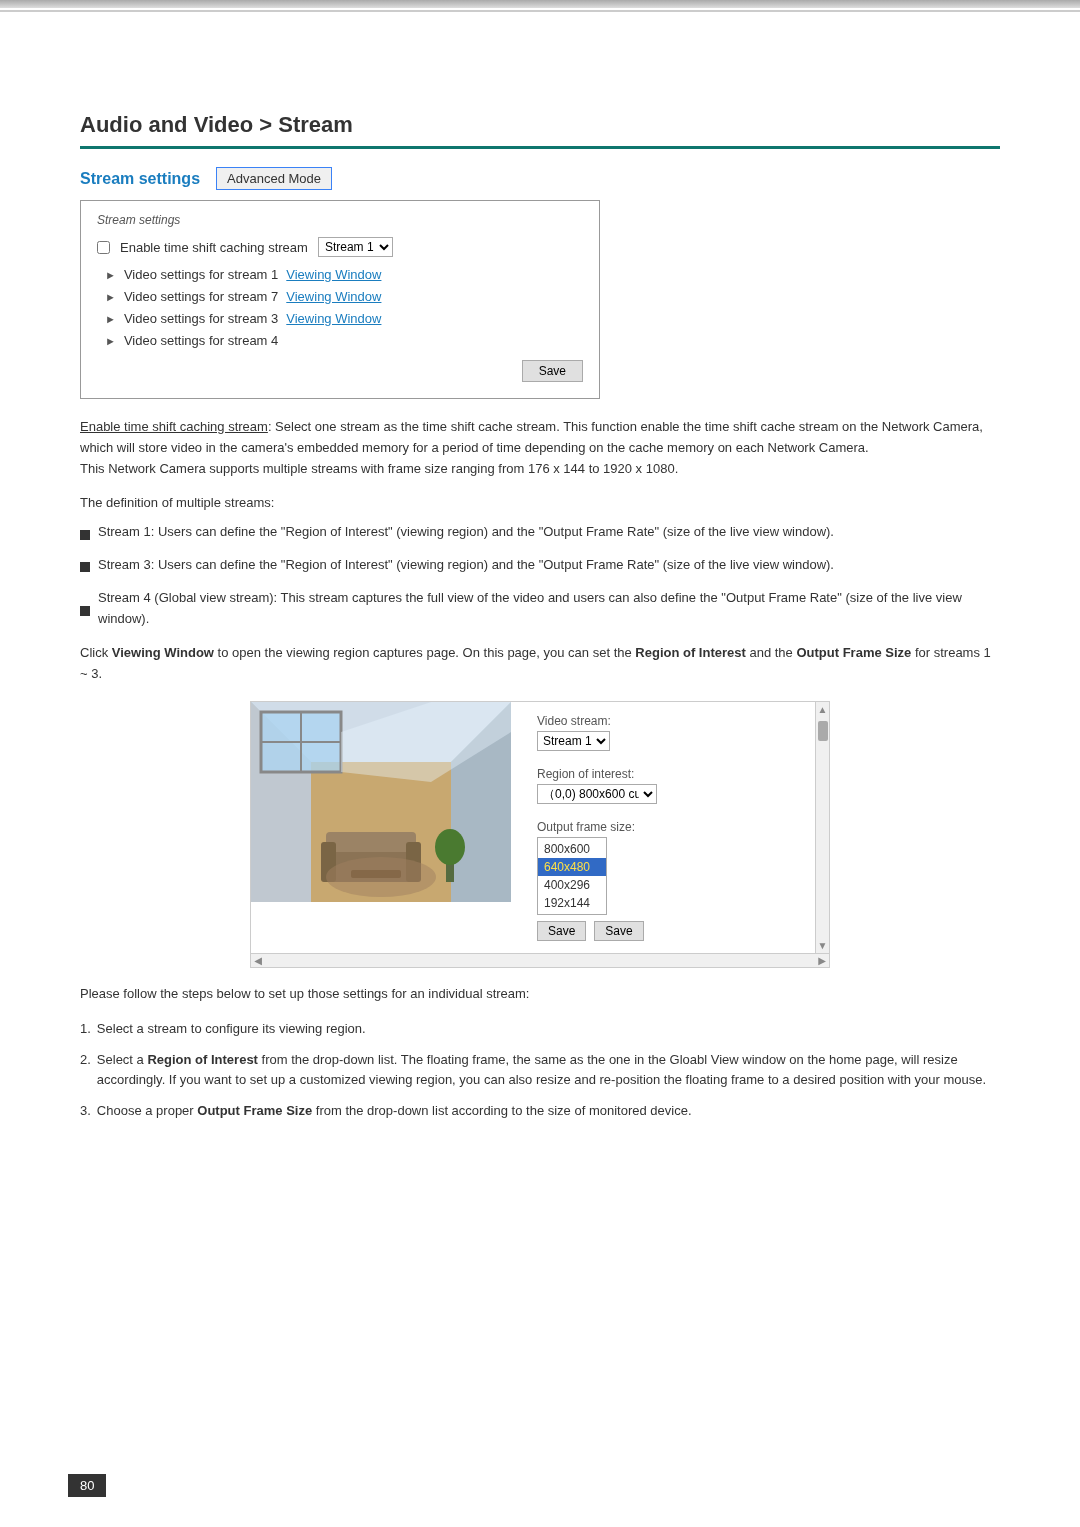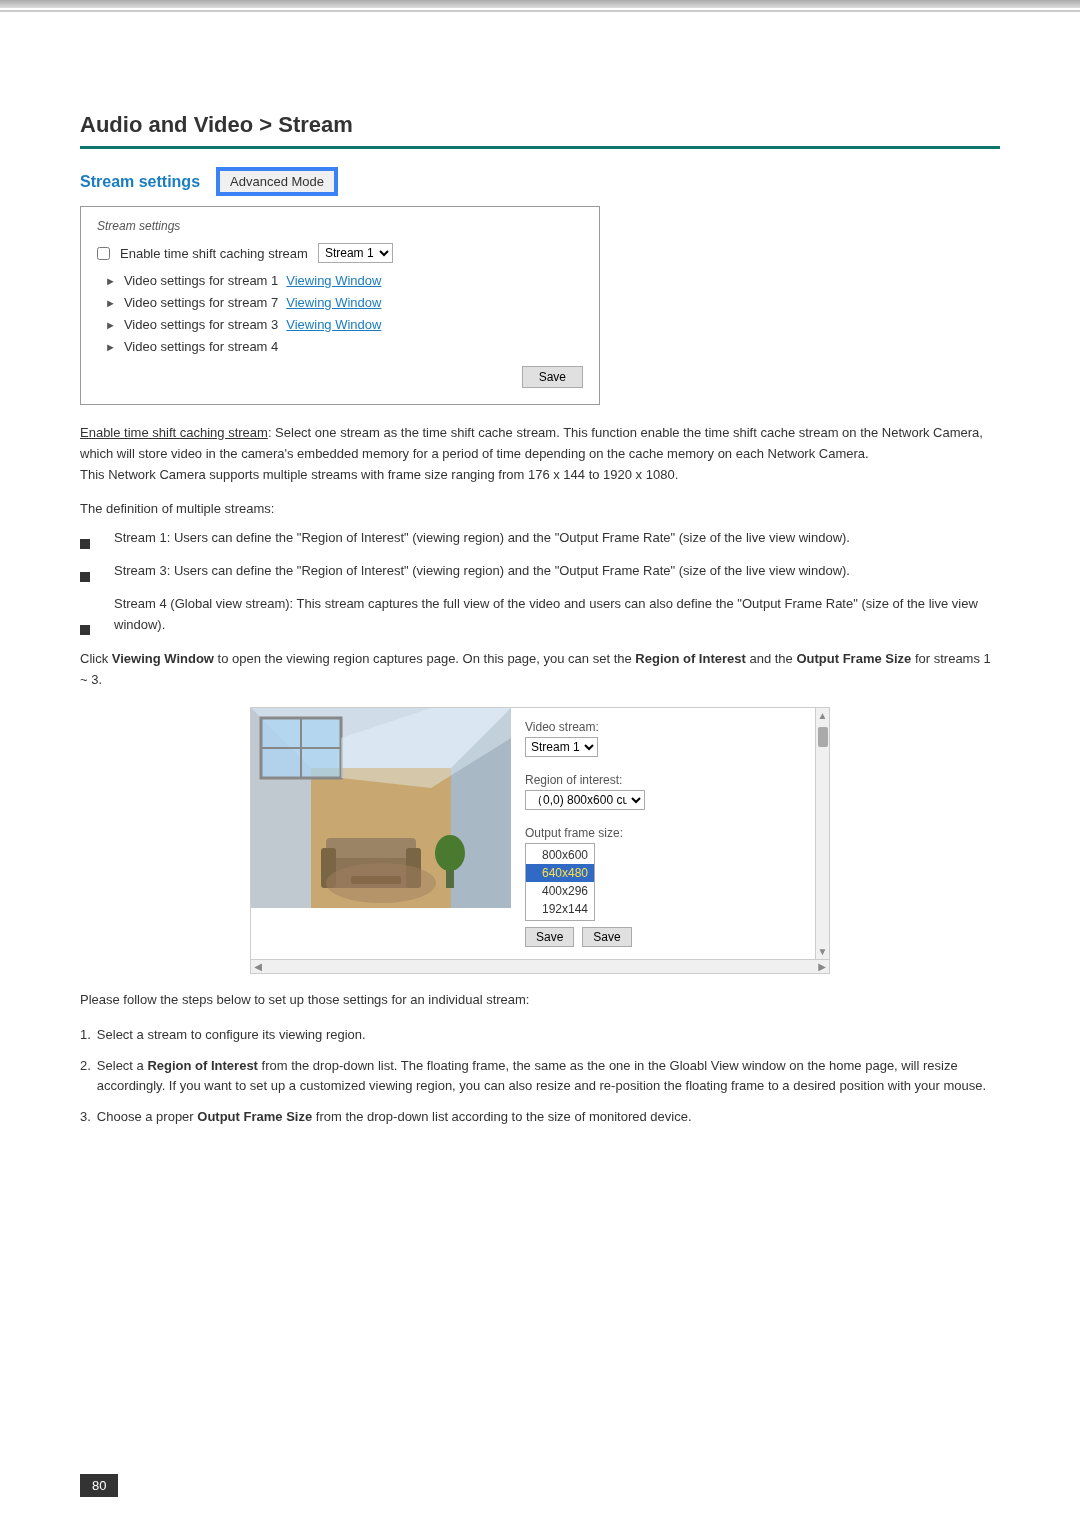--- a/index.html
+++ b/index.html
@@ -29,21 +29,21 @@
       gap: 16px;
       margin-bottom: 10px;
     }
     .section-title {
       font-size: 16px;
       font-weight: bold;
       color: #1a7dbf;
     }
     .advanced-mode-btn {
       background: #f0f0f0;
-      border: 4px solid #3b82f6;
+      border: 1px solid #3b82f6;
       padding: 3px 10px;
       font-size: 13px;
       cursor: pointer;
       color: #333;
     }
     .stream-settings-box {
       border: 1px solid #999;
       padding: 12px 16px 16px 16px;
       margin-bottom: 18px;
       width: 520px;
@@ -104,22 +104,22 @@
     }
     .underline-link {
       text-decoration: underline;
     }
     .bullet-list {
       list-style: none;
       margin-bottom: 14px;
     }
     .bullet-list li {
       display: flex;
-      align-items: flex-end;
-      gap: 24px;
+      align-items: center;
+      gap: 8px;
       margin-bottom: 12px;
       line-height: 1.6;
     }
     .bullet-square {
       display: inline-block;
       width: 10px;
       height: 10px;
       background: #333;
       flex-shrink: 0;
       margin-top: 4px;
@@ -141,20 +141,21 @@
       height: 200px;
       background: linear-gradient(135deg, #8cb4c8 0%, #a8c8d8 20%, #d4b896 50%, #c8a878 70%, #b89060 100%);
       position: relative;
       overflow: hidden;
     }
     .viewing-controls {
       flex: 1;
       padding: 12px 14px;
       background: #fff;
       font-size: 12px;
+      margin-left: 12px;
     }
     .vc-label {
       color: #555;
       margin-bottom: 3px;
     }
     .vc-select {
       border: 1px solid #aaa;
       font-size: 12px;
       padding: 1px;
       margin-bottom: 8px;
@@ -229,21 +230,21 @@
       margin-bottom: 10px;
       line-height: 1.6;
     }
     .num-label {
       flex-shrink: 0;
     }
     .bold-text { font-weight: bold; }
     .page-number-box {
       position: absolute;
       bottom: 30px;
-      left: 80px;
+      left: 68px;
       background: #333;
       color: #fff;
       padding: 4px 12px;
       font-size: 13px;
     }
     .top-bar {
       height: 8px;
       background: linear-gradient(to bottom, #aaa, #ddd);
       margin-bottom: 2px;
     }
@@ -382,21 +383,21 @@
                 <option>Stream 1</option>
               </select>
             </div>
             <div class="vc-label">Region of interest:</div>
             <div class="vc-dropdown-row">
               <select class="vc-select" style="width:120px;">
                 <option>（0,0) 800x600 custom</option>
               </select>
             </div>
             <div class="vc-label">Output frame size:</div>
-            <div style="display:flex; align-items:flex-start; gap:4px;text-align:right;">
+            <div style="display:flex; align-items:flex-start; gap:4px;">
               <div class="output-size-box">
                 <div class="output-size-option">800x600</div>
                 <div class="output-size-option selected">640x480</div>
                 <div class="output-size-option">400x296</div>
                 <div class="output-size-option">192x144</div>
               </div>
             </div>
             <div class="vc-btn-row">
               <button class="vc-btn">Save</button>
               <button class="vc-btn">Save</button>

